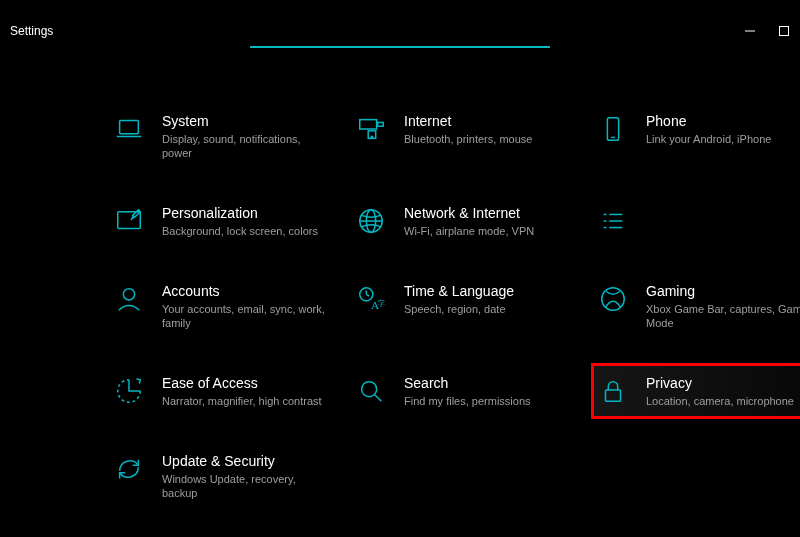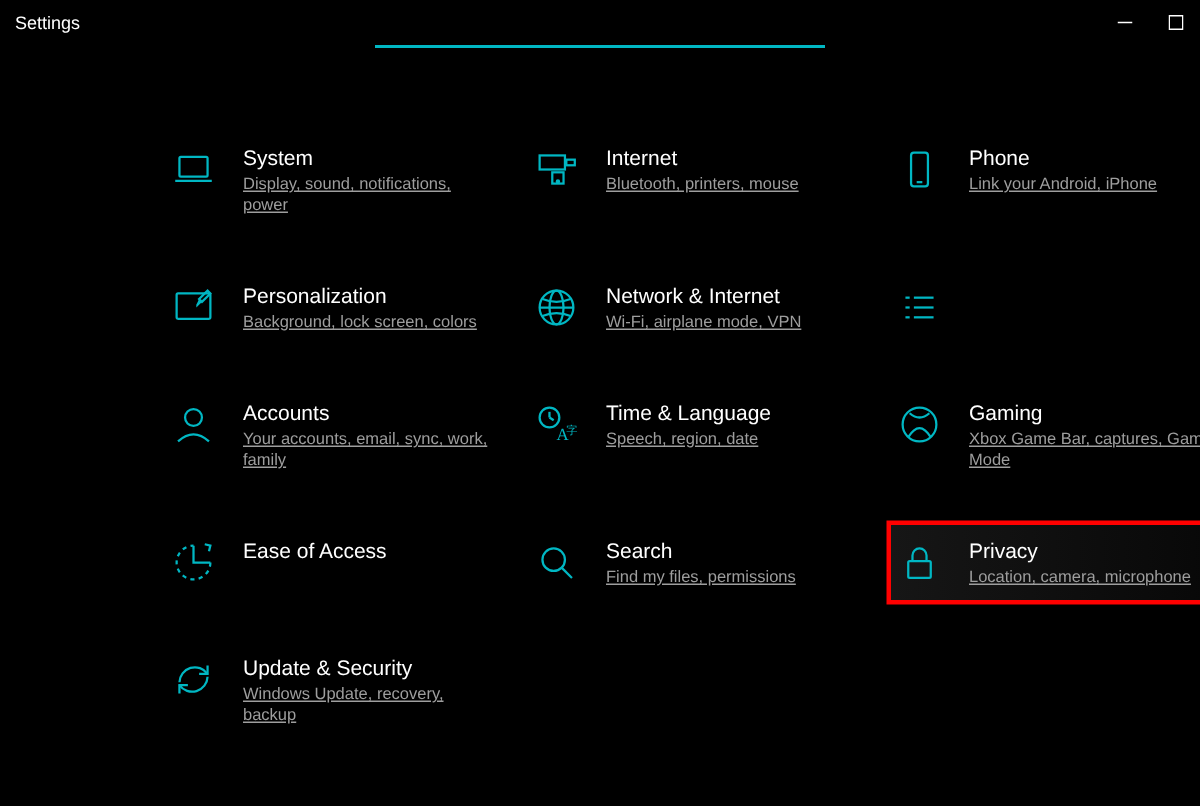--- a/index.html
+++ b/index.html
@@ -1,27 +1,27 @@
 <!DOCTYPE html>
 <html><head>
 <meta charset="utf-8">
 <style>
   html, body { margin:0; padding:0; background:#000; color:#fff; font-family:"Segoe UI",Arial,sans-serif; width:800px; height:537px; overflow:hidden; }
-  .titlebar { display:flex; align-items:center; justify-content:space-between; height:30px; padding:0 6px 0 10px; font-size:12px; }
+  .titlebar { display:flex; align-items:center; justify-content:space-between; height:30px; padding:16px 6px 0 10px; font-size:12px; }
   .titlebar-right { display:flex; gap:14px; align-items:center; }
   .win-btn { width:20px; height:20px; display:flex; align-items:center; justify-content:center; font-size:12px; color:#fff; }
   .win-btn svg { width:10px; height:10px; stroke:#fff; fill:none; }
   .search-bar { height:2px; background:#00b7c3; width:300px; margin:0 auto; }
   .grid { display:grid; grid-template-columns:repeat(3, 232px); column-gap:10px; row-gap:28px; padding:56px 0 0 74px;margin-left:36px; }
   .tile { display:flex; align-items:flex-start; gap:16px; padding:8px 10px 8px 2px; cursor:pointer; }
   .icon-wrap { width:34px; height:34px; display:flex; align-items:center; justify-content:center; flex-shrink:0; }
   .icon-wrap svg { width:30px; height:30px; stroke:#00b7c3; fill:none; stroke-width:1.6; }
   .tile-text { max-width:168px; }
   .tile-title { font-size:14px; color:#fff; line-height:18px; }
-  .tile-desc { font-size:11px; color:#9e9e9e; line-height:14px; margin-top:2px;text-decoration:underline; }
+  .tile-desc { font-size:11px; color:#9e9e9e; line-height:14px; margin-top:2px; }
   .highlighted { background:linear-gradient(90deg,#161616,#070707); outline:3px solid #ff0000; }
 </style>
 </head>
 <body>
 
 <div class="titlebar">
   <span>Settings</span>
   <div class="titlebar-right">
     <div class="win-btn">
         <svg viewBox="0 0 10 10">
@@ -170,20 +170,21 @@
   <div class="tile">
     <div class="icon-wrap">
         <svg viewBox="0 0 32 32">
           <path d="M28 16 A12 12 0 1 1 16 4" stroke-dasharray="3 3"></path>
           <path d="M16 4 L16 16 L28 16"></path>
           <polyline points="24,3 28,4 27,8" fill="none"></polyline>
         </svg>
       </div>
     <div class="tile-text">
         <div class="tile-title">Ease of Access</div>
+        <div class="tile-desc">Narrator, magnifier, high contrast</div>
       </div>
   </div>
 
   <div class="tile">
     <div class="icon-wrap">
         <svg viewBox="0 0 32 32">
           <circle cx="14" cy="14" r="8"></circle>
           <line x1="20" y1="20" x2="27" y2="27"></line>
         </svg>
       </div>

